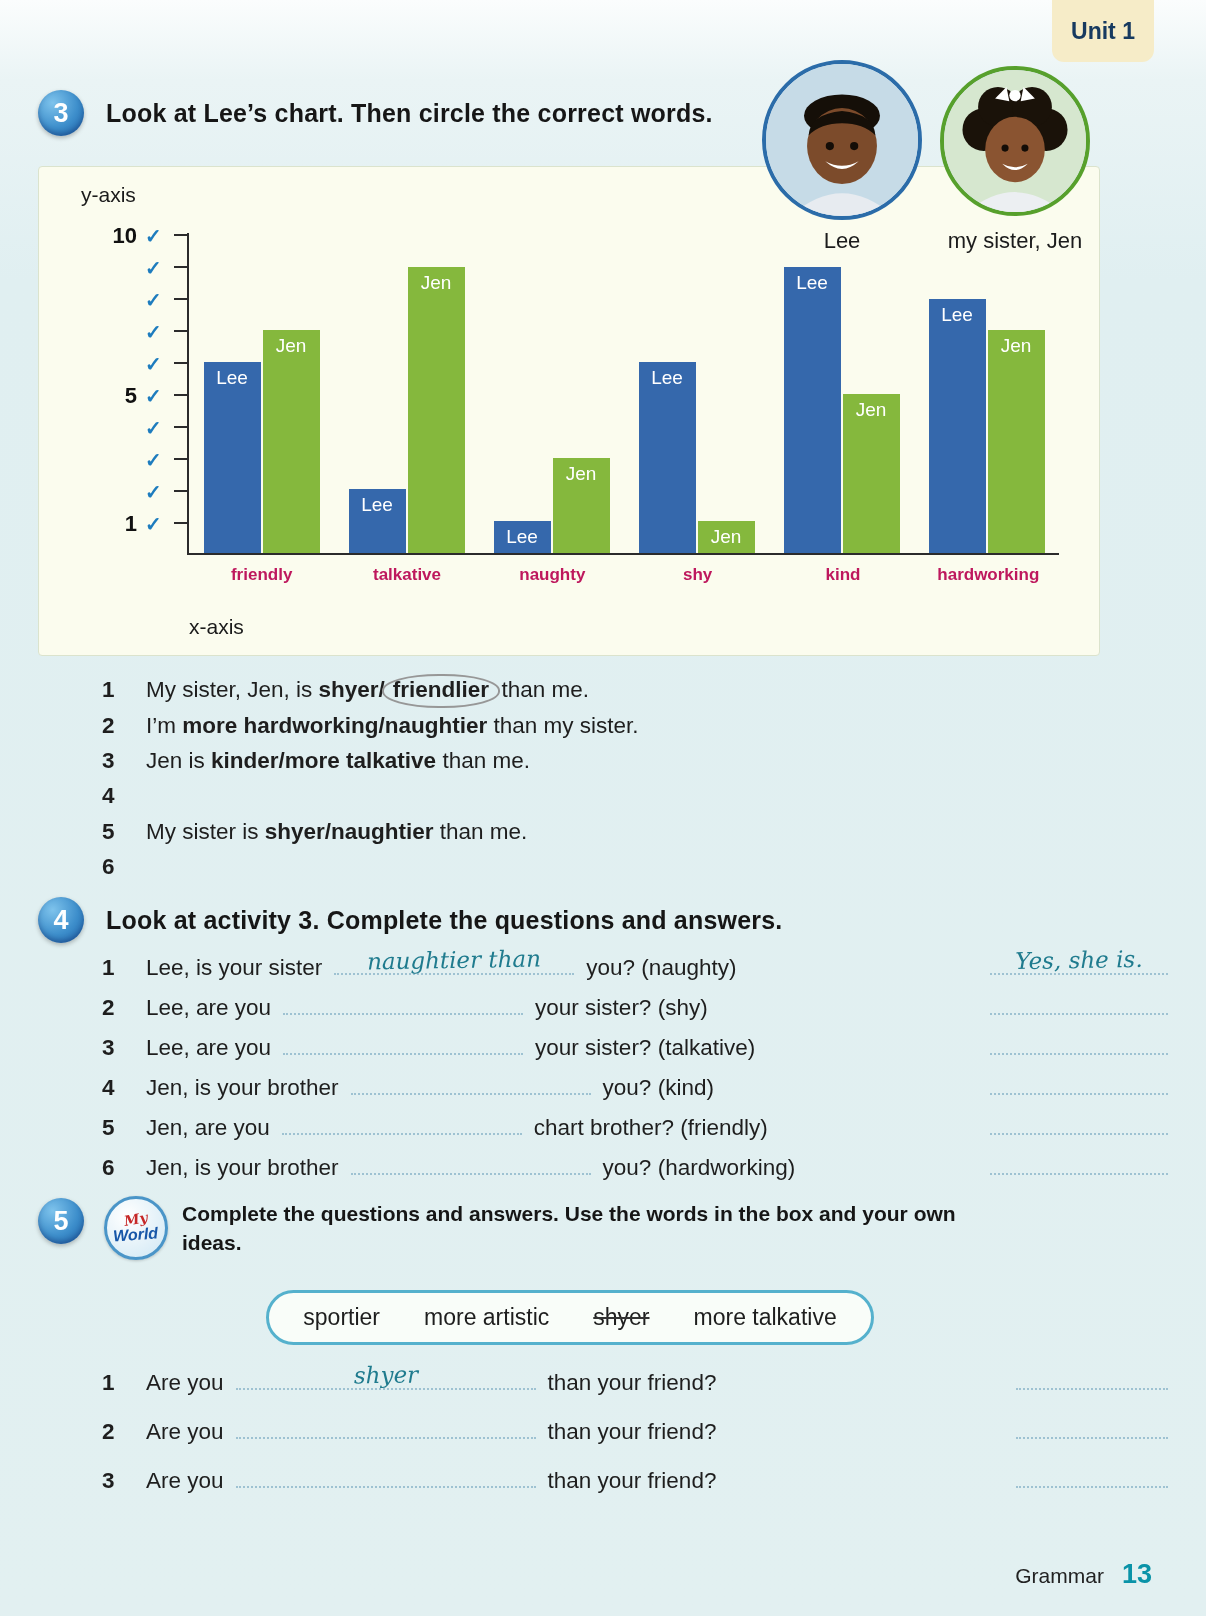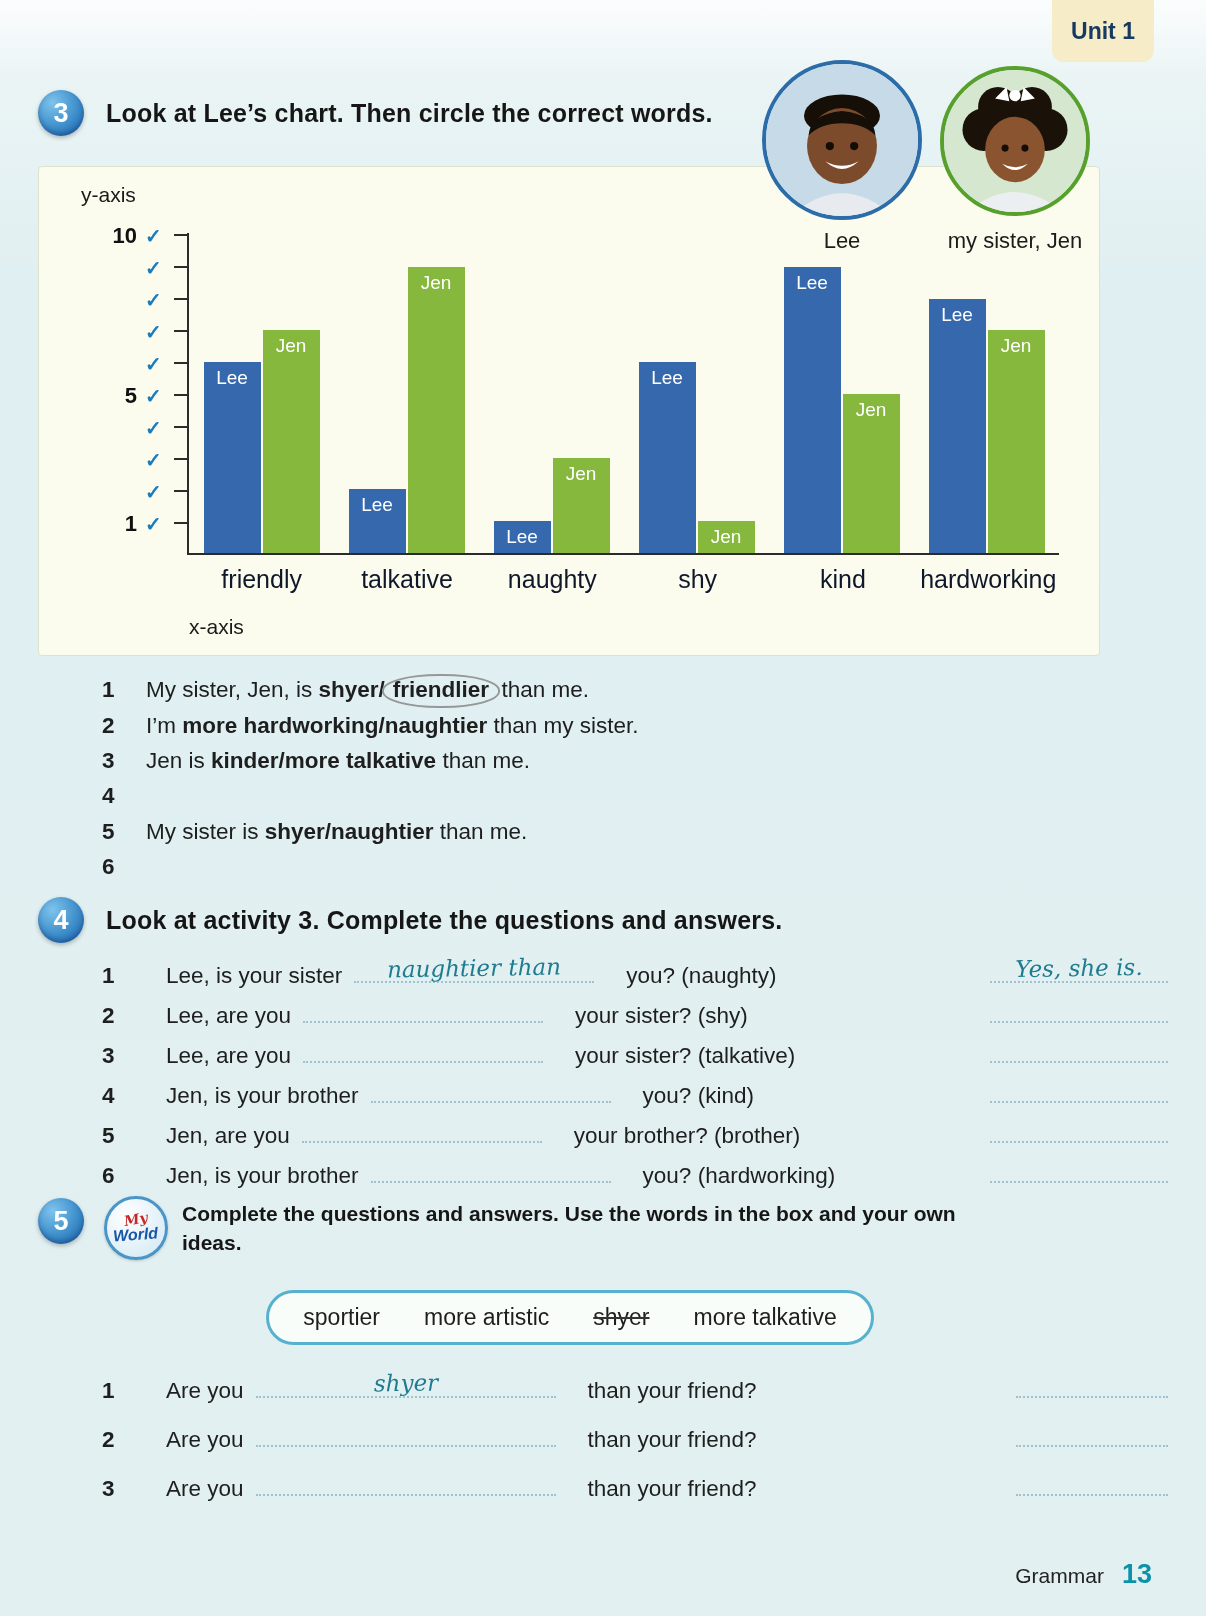--- a/index.html
+++ b/index.html
@@ -37,37 +37,37 @@
   .y-axis-line{position:absolute;left:0;top:0;bottom:0;width:2px;background:#2b2b2b;}
   .x-axis-line{position:absolute;left:0;right:0;bottom:0;height:2px;background:#2b2b2b;}
   .tick{position:absolute;left:-13px;width:13px;height:2px;background:#2b2b2b;}
   .tick-check{position:absolute;left:-42px;font-size:20px;font-weight:bold;color:#1d7cbe;line-height:1;}
   .tick-num{position:absolute;left:-88px;width:38px;text-align:right;font-size:22px;font-weight:bold;color:#111;line-height:1;}
   .bars{position:absolute;left:2px;right:0;bottom:2px;height:320px;display:flex;align-items:flex-end;}
   .bar-group{flex:1;display:flex;justify-content:center;align-items:flex-end;gap:2px;}
   .bar{width:57px;position:relative;}
   .bar-label{position:absolute;top:5px;left:0;width:100%;text-align:center;color:#fff;font-size:19px;}
   .xcats{position:absolute;left:150px;top:398px;width:872px;display:flex;}
-  .xcat{flex:1;text-align:center;font-size:25px;color:#0f172a;}
+  .xcat{flex:1;text-align:center;font-size:17px;color:#be185d;font-weight:bold;}
   .x-axis-label{position:absolute;left:150px;top:448px;width:872px;font-size:21px;color:#1a1a1a;}
 
   .sentences{position:absolute;left:102px;top:676px;z-index:2;}
   .s-row{display:flex;margin-bottom:7px;font-size:22.5px;line-height:1.25;}
   .s-num{width:44px;font-weight:bold;flex-shrink:0;}
   .s-text span.b{font-weight:bold;}
   .circled{display:inline-block;border:2px solid #979797;border-radius:48%;padding:0 9px 2px;margin:-3px -5px -3px -3px;}
 
   .q-list{position:absolute;z-index:2;}
   #q4list{left:102px;top:953px;width:1066px;}
   #q5list{left:102px;top:1368px;width:1066px;}
   .q-row{display:flex;align-items:baseline;font-size:22.5px;}
   #q4list .q-row{height:40px;}
   #q5list .q-row{height:49px;}
-  .q-pre,.q-post{white-space:nowrap;margin-left:20px;}
-  .blank{display:inline-block;position:relative;border-bottom:2px dotted #9ec2d2;margin:8px 12px;height:22px;}
+  .q-pre,.q-post{white-space:nowrap;}
+  .blank{display:inline-block;position:relative;border-bottom:2px dotted #9ec2d2;margin:0 12px;height:22px;}
   .q4-blank{width:240px;}
   .q5-blank{width:300px;}
   .spacer{flex:1;}
   .ansline{display:inline-block;position:relative;border-bottom:2px dotted #9ec2d2;height:22px;}
   .q4-ans{width:178px;}
   .q5-ans{width:152px;}
   .hand{font-family:"DejaVu Serif",serif;font-style:italic;color:#1f7b8e;}
   .blank .hand,.ansline .hand{position:absolute;left:0;right:0;bottom:0;text-align:center;font-size:23px;white-space:nowrap;transform:rotate(-1deg);}
 
   .myworld{position:absolute;left:104px;top:1196px;width:64px;height:64px;border-radius:50%;
@@ -285,21 +285,21 @@
         <span class="q-pre">Jen, is your brother</span>
         <span class="blank q4-blank"></span>
         <span class="q-post">you? (kind)</span>
         <span class="spacer"></span>
         <span class="ansline q4-ans"></span>
       </div>
       <div class="q-row">
         <span class="s-num">5</span>
         <span class="q-pre">Jen, are you</span>
         <span class="blank q4-blank"></span>
-        <span class="q-post">your brother? (brother)</span>
+        <span class="q-post">chart brother? (friendly)</span>
         <span class="spacer"></span>
         <span class="ansline q4-ans"></span>
       </div>
       <div class="q-row">
         <span class="s-num">6</span>
         <span class="q-pre">Jen, is your brother</span>
         <span class="blank q4-blank"></span>
         <span class="q-post">you? (hardworking)</span>
         <span class="spacer"></span>
         <span class="ansline q4-ans"></span>

